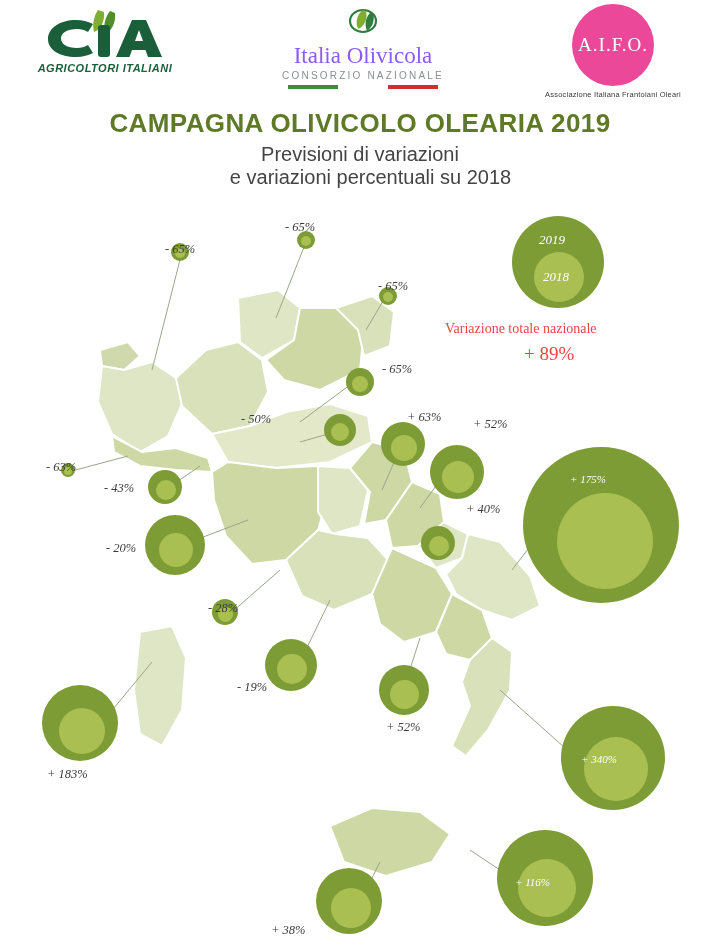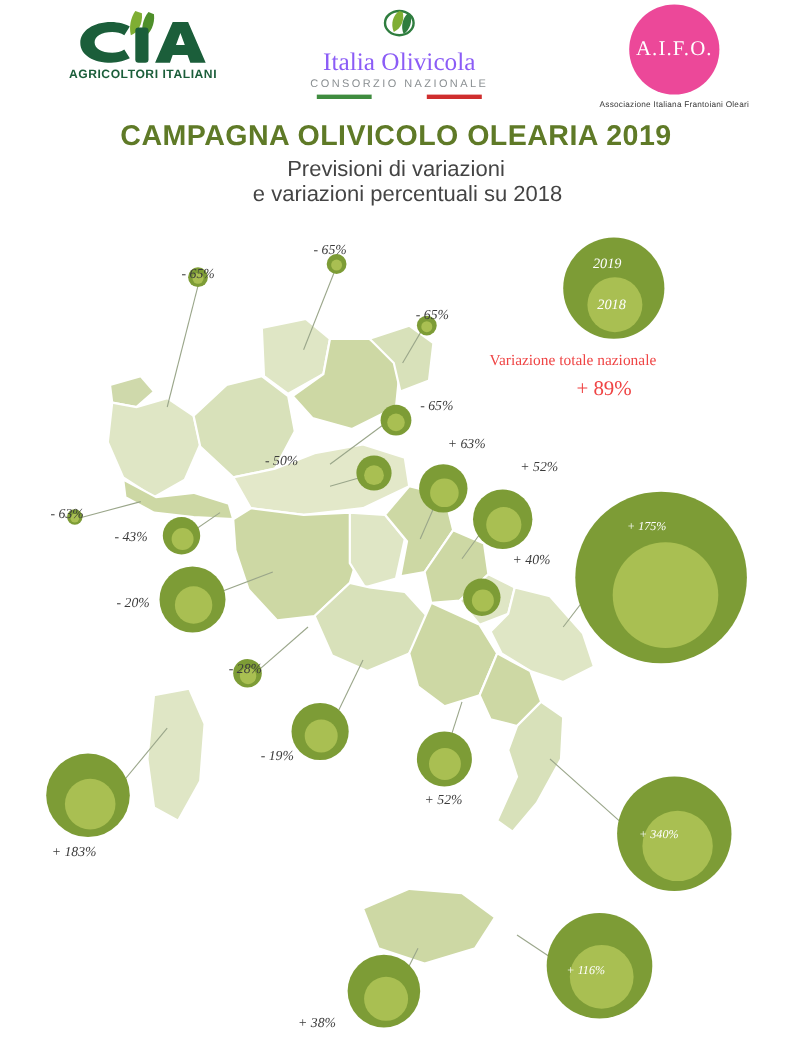--- a/index.html
+++ b/index.html
@@ -9,21 +9,21 @@
     font-family:"Liberation Sans", sans-serif;
     overflow:hidden;
     position:relative;
   }
   #stage{position:relative;width:720px;height:951px;overflow:hidden;background:#fff;}
 
   
   .logos{position:absolute;top:0;left:0;width:720px;height:100px;}
   .logo{position:absolute;text-align:center;}
 
-  .cia-logo{left:45px;top:8px;width:170px;}
+  .cia-logo{left:20px;top:8px;width:170px;font-style:italic;}
   .cia-mark{height:52px;position:relative;}
   .cia-text{font-size:11px;font-weight:bold;letter-spacing:.5px;color:#1b5e3a;margin-top:2px;}
 
   .io-logo{left:268px;top:6px;width:190px;}
   .io-name{font-family:"Liberation Serif", serif;font-size:23px;color:#8b5cf6;line-height:1.05;}
   .io-sub{font-size:10px;letter-spacing:2.2px;color:#8a8f92;margin-top:2px;}
   .io-bar{width:150px;height:4px;margin:4px auto 0;display:flex;}
   .io-bar i{flex:1;display:block;height:100%;}
 
   .aifo-logo{left:528px;top:4px;width:170px;}
@@ -268,21 +268,21 @@
       <div class="lbl" style="left:165px;top:52px;">- 65%</div>
       <div class="lbl" style="left:285px;top:30px;">- 65%</div>
       <div class="lbl" style="left:378px;top:89px;">- 65%</div>
       <div class="lbl" style="left:382px;top:172px;">- 65%</div>
       <div class="lbl" style="left:241px;top:222px;">- 50%</div>
       <div class="lbl" style="left:46px;top:270px;">- 63%</div>
       <div class="lbl" style="left:104px;top:291px;">- 43%</div>
       <div class="lbl" style="left:106px;top:351px;">- 20%</div>
       <div class="lbl" style="left:208px;top:411px;">- 28%</div>
       <div class="lbl" style="left:237px;top:490px;">- 19%</div>
-      <div class="lbl" style="left:407px;top:206px;">+ 63%</div>
+      <div class="lbl" style="left:407px;top:220px;">+ 63%</div>
       <div class="lbl" style="left:473px;top:227px;">+ 52%</div>
       <div class="lbl" style="left:466px;top:312px;">+ 40%</div>
       <div class="lbl" style="left:386px;top:530px;">+ 52%</div>
       <div class="lbl" style="left:47px;top:577px;">+ 183%</div>
       <div class="lbl" style="left:271px;top:700px;margin-top:33px;">+ 38%</div>
     </div>
   </div>
 
 
 </div>

